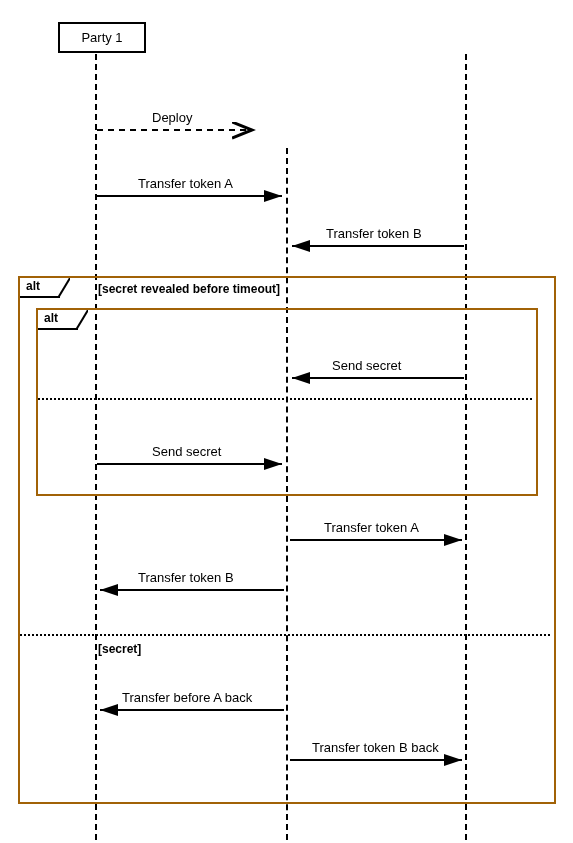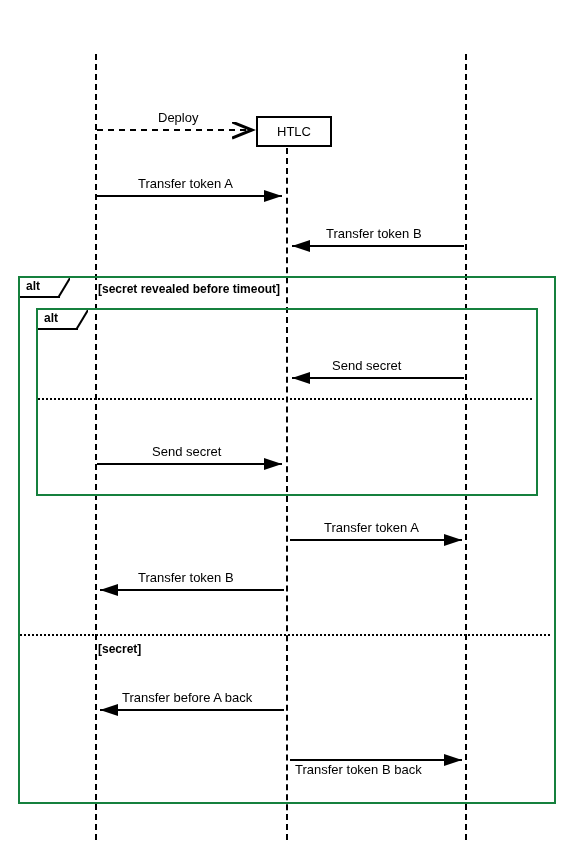--- a/index.html
+++ b/index.html
@@ -25,21 +25,21 @@
     font-weight: normal;
     z-index: 3;
   }
   .lifeline {
     position: absolute;
     border-left: 2px dashed #000;
     z-index: 0;
   }
   .frame {
     position: absolute;
-    border: 2px solid #15803d;
+    border: 2px solid #a16207;
     z-index: 1;
   }
   .guard {
     position: absolute;
     font-weight: bold;
     font-size: 12px;
     z-index: 2;
   }
   .divider {
     position: absolute;
@@ -76,22 +76,22 @@
     line-height: 16px;
     padding-left: 6px;
     padding-right: 4px;
   }
 </style>
 </head>
 <body>
 
 <div class="canvas">
 
-  <div class="participant-box" style="left:256px; top:116px; width:44px;">
-    <span>HTLC</span>
+  <div class="participant-box" style="left:58px; top:22px; width:56px;">
+    <span>Party 1</span>
   </div>
 
   <div class="lifeline" style="left:95px; top:54px; height:786px;"></div>
   <div class="lifeline" style="left:286px; top:148px; height:692px;"></div>
   <div class="lifeline" style="left:465px; top:54px; height:786px;"></div>
 
   <div class="frame" style="left:18px; top:276px; width:534px; height:524px;">
     <div class="alt-tab" style="left:0; top:0; width:28px;">
       <span>alt</span>
       <svg style="position:absolute; right:-12px; top:0; width:12px; height:20px;" viewBox="0 0 12 20">
@@ -109,29 +109,29 @@
           <path d="M0 0 L12 0 L0 20 Z" fill="#fff"></path>
           <path d="M12 0 L0 20" stroke="#000" stroke-width="2" fill="none"></path>
         </svg>
     </div>
   </div>
 
   <div class="divider" style="left:38px; top:398px; width:494px;"></div>
   <div class="divider" style="left:20px; top:634px; width:530px;"></div>
   <div class="guard" style="left:98px; top:642px;">[secret]</div>
 
-  <div class="msg-label" style="left:158px; top:110px;">Deploy</div>
+  <div class="msg-label" style="left:152px; top:110px;">Deploy</div>
   <div class="msg-label" style="left:138px; top:176px;">Transfer token A</div>
   <div class="msg-label" style="left:326px; top:226px;">Transfer token B</div>
   <div class="msg-label" style="left:332px; top:358px;">Send secret</div>
   <div class="msg-label" style="left:152px; top:444px;">Send secret</div>
   <div class="msg-label" style="left:324px; top:520px;">Transfer token A</div>
   <div class="msg-label" style="left:138px; top:570px;">Transfer token B</div>
   <div class="msg-label" style="left:122px; top:690px;">Transfer before A back</div>
-  <div class="msg-label" style="left:295px; top:740px;margin-top:22px;">Transfer token B back</div>
+  <div class="msg-label" style="left:312px; top:740px;">Transfer token B back</div>
 
   <svg class="arrows">
     <defs>
       <marker id="arrow-solid" markerWidth="10" markerHeight="10" refX="9" refY="3" orient="auto" markerUnits="strokeWidth">
         <path d="M0,0 L9,3 L0,6 Z" fill="#000"></path>
       </marker>
       <marker id="arrow-open" markerWidth="12" markerHeight="12" refX="10" refY="4" orient="auto" markerUnits="strokeWidth">
         <path d="M0,0 L10,4 L0,8" fill="none" stroke="#000" stroke-width="1.5"></path>
       </marker>
     </defs>

